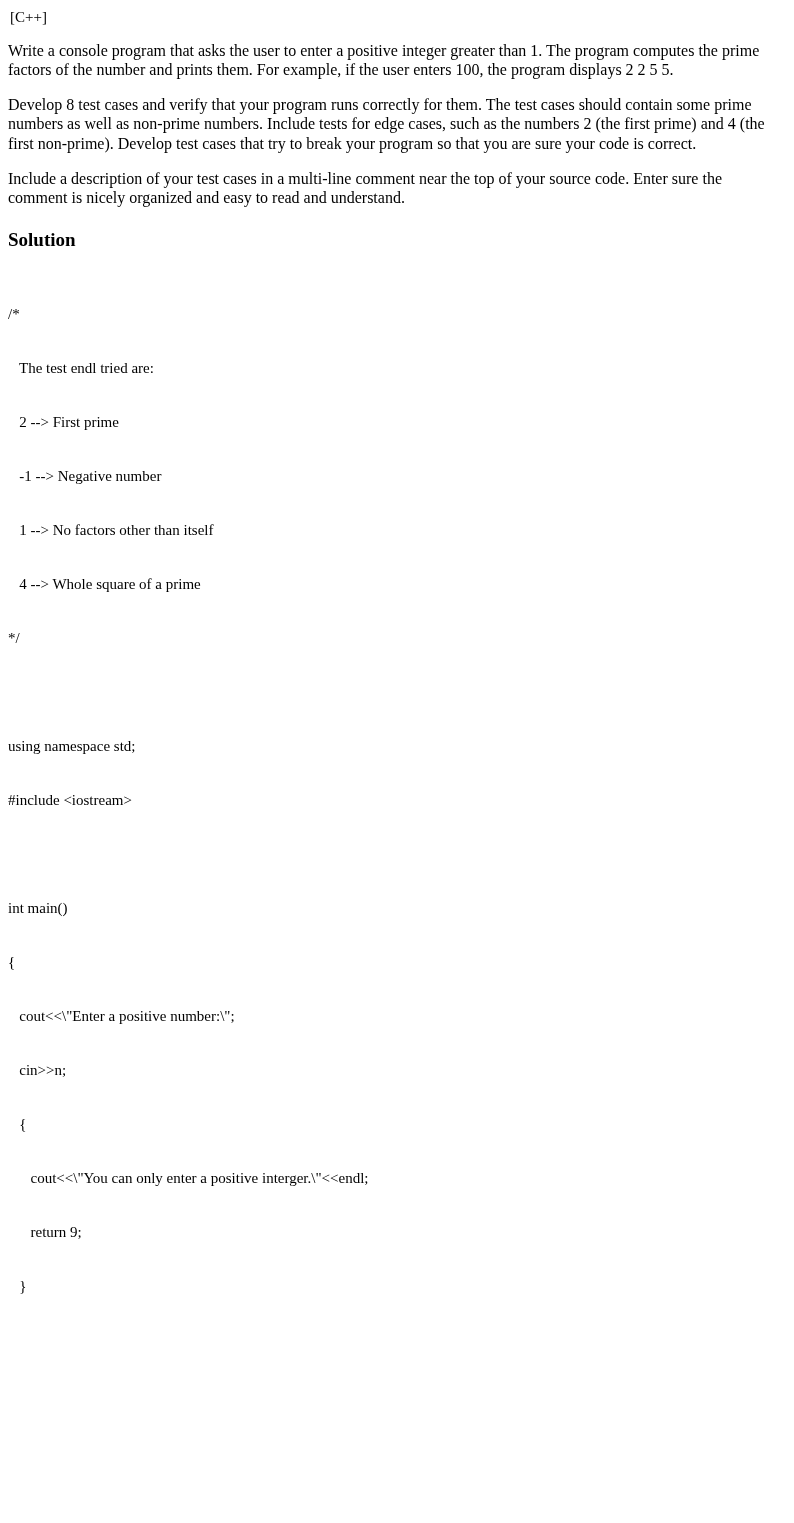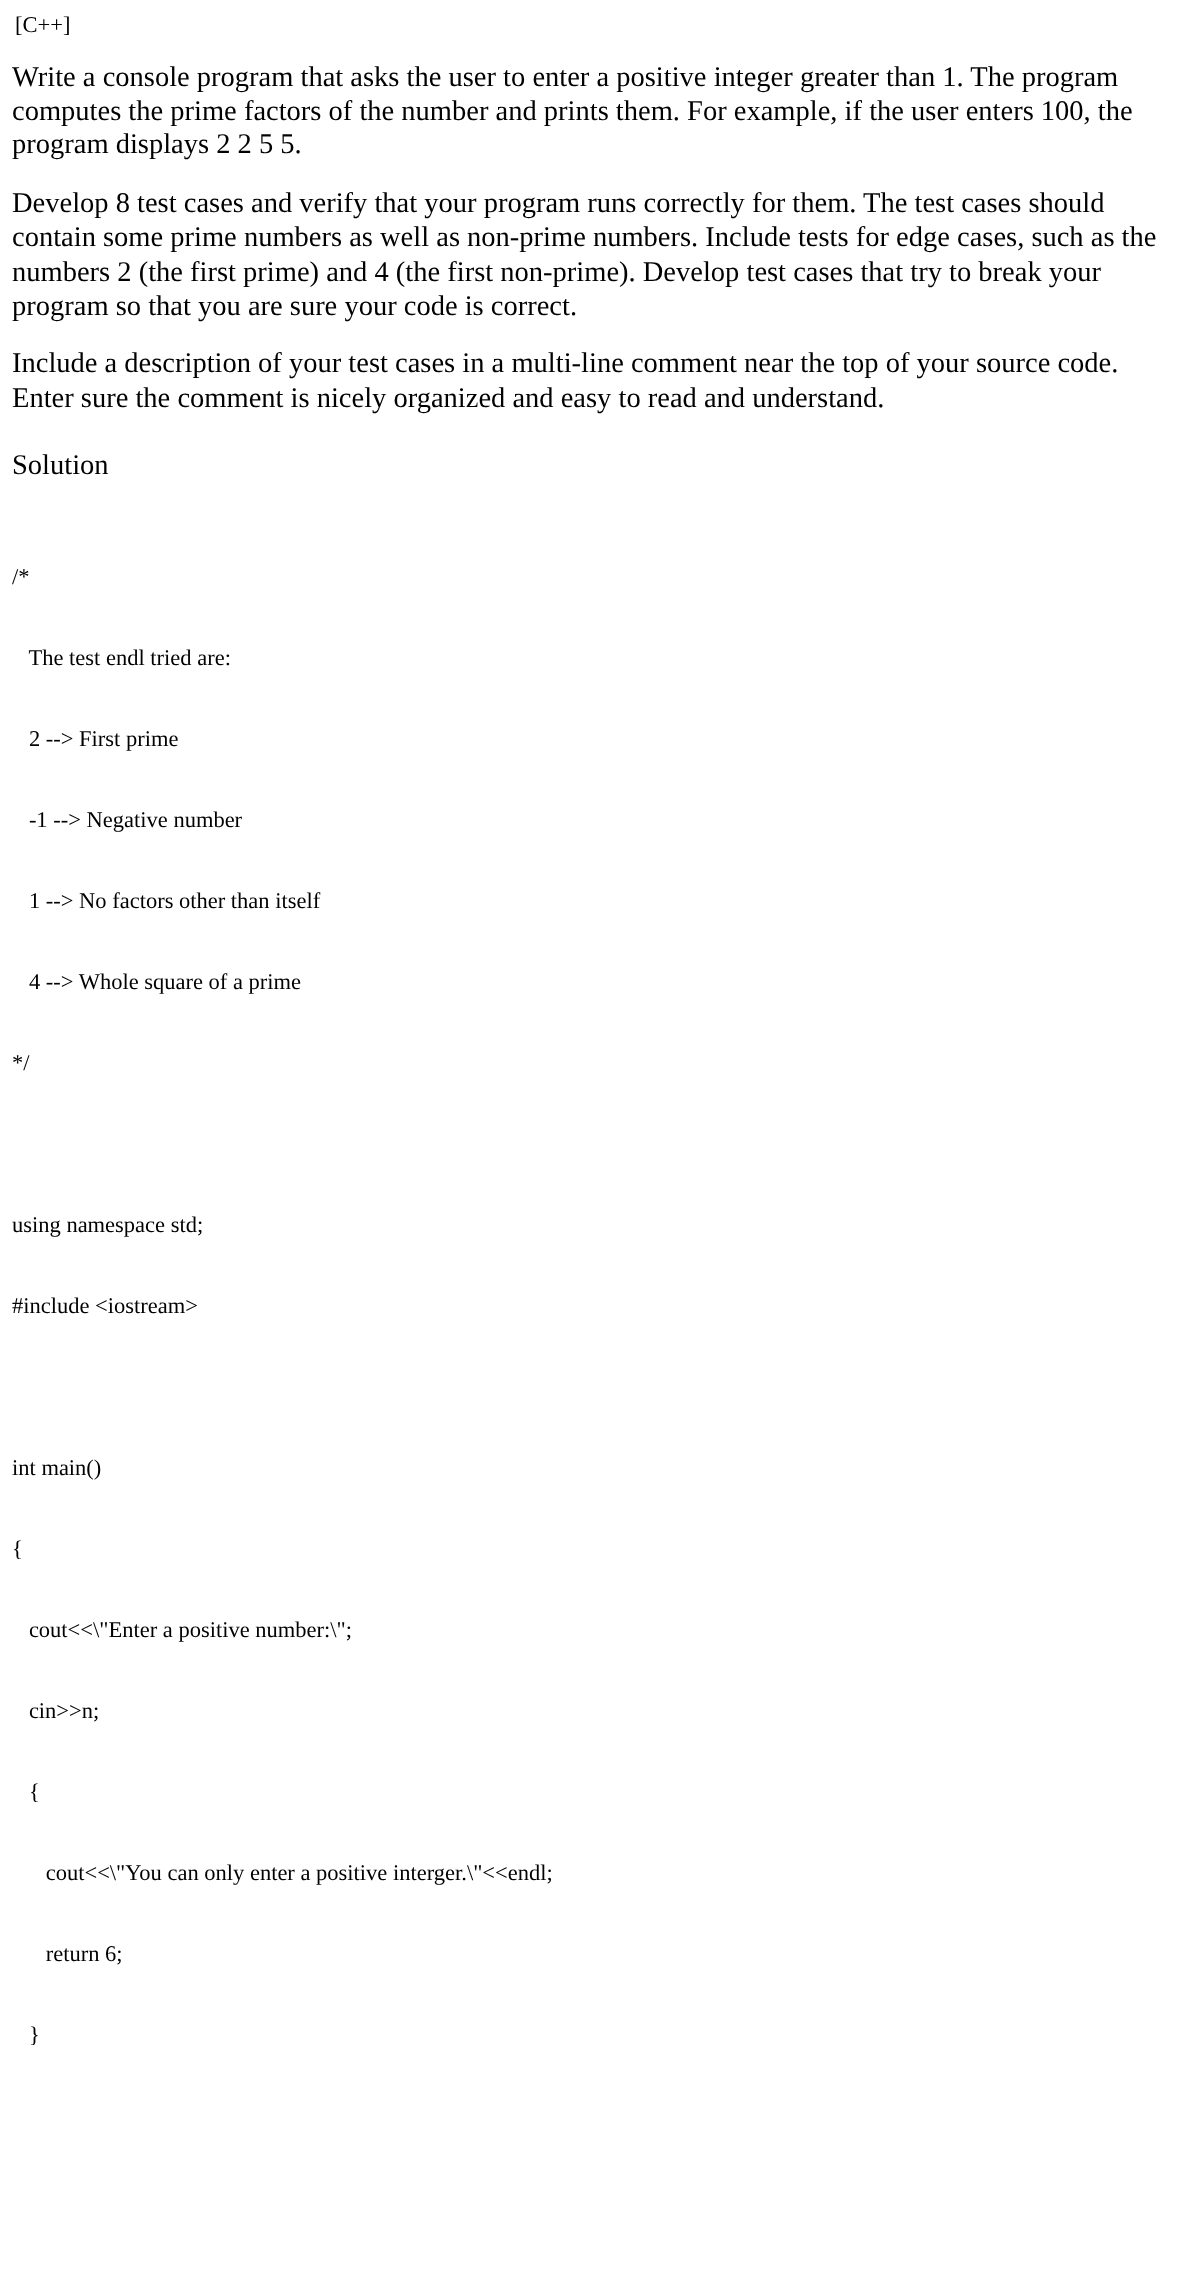--- a/index.html
+++ b/index.html
@@ -22,28 +22,28 @@
   }
   .content {
     padding: 8px 20px 0 8px;
   }
   .lang-tag {
     font-size: 15px;
     line-height: 1.25;
     margin: 0 0 14px 2px;
   }
   .para {
-    font-size: 19px;
+    font-size: 16px;
     line-height: 1.2;
     margin: 0 0 16px 0;
     text-align: left;
   }
   .solution-heading {
     font-size: 19px;
-    font-weight: normal;
+    font-weight: bold;
     margin: 22px 0 18px 0;
   }
   .code {
     font-family: "Liberation Serif", serif;
     font-size: 15px;
     line-height: 1.2;
     white-space: pre;
     margin: 0;
   }
   .code-line {
@@ -78,21 +78,21 @@
       <div class="blank-line"></div>
       <div class="code-line">using namespace std;</div>
       <div class="code-line">#include &lt;iostream&gt;</div>
       <div class="blank-line"></div>
       <div class="code-line">int main()</div>
       <div class="code-line">{</div>
       <div class="code-line">   cout&lt;&lt;\"Enter a positive number:\";</div>
       <div class="code-line">   cin&gt;&gt;n;</div>
       <div class="code-line">   {</div>
       <div class="code-line">      cout&lt;&lt;\"You can only enter a positive interger.\"&lt;&lt;endl;</div>
-      <div class="code-line">      return 6;</div>
+      <div class="code-line">      return 9;</div>
       <div class="code-line">   }</div>
       
       
       
       
       
       
       
       
       

